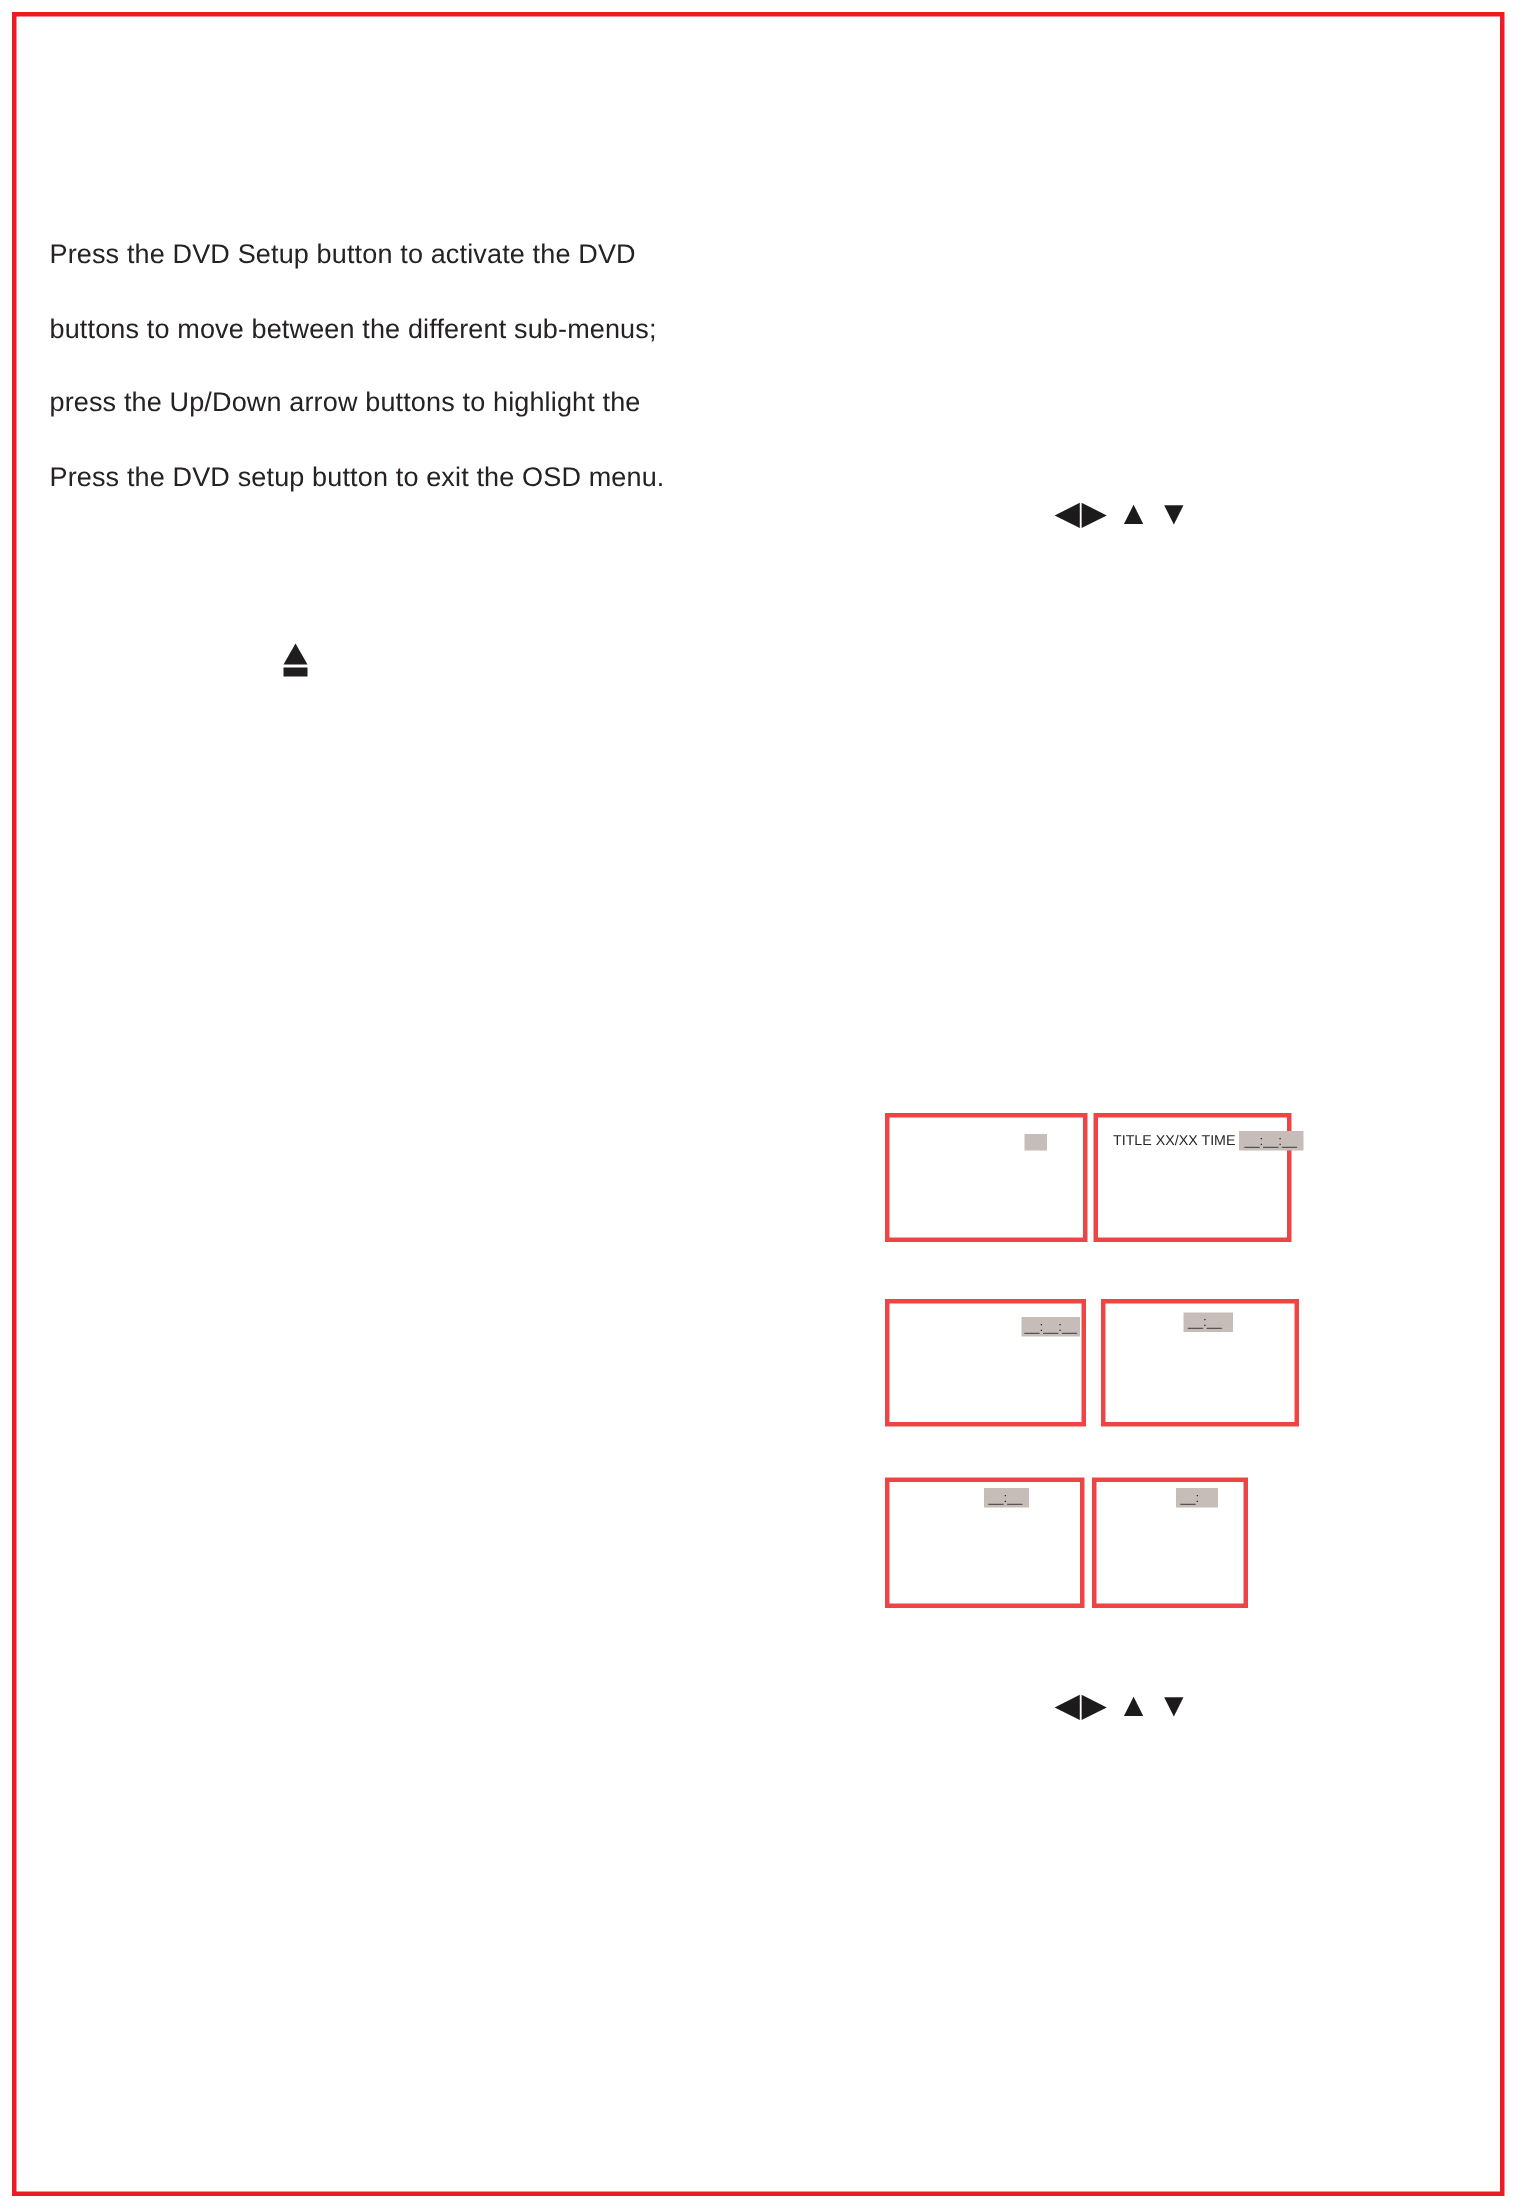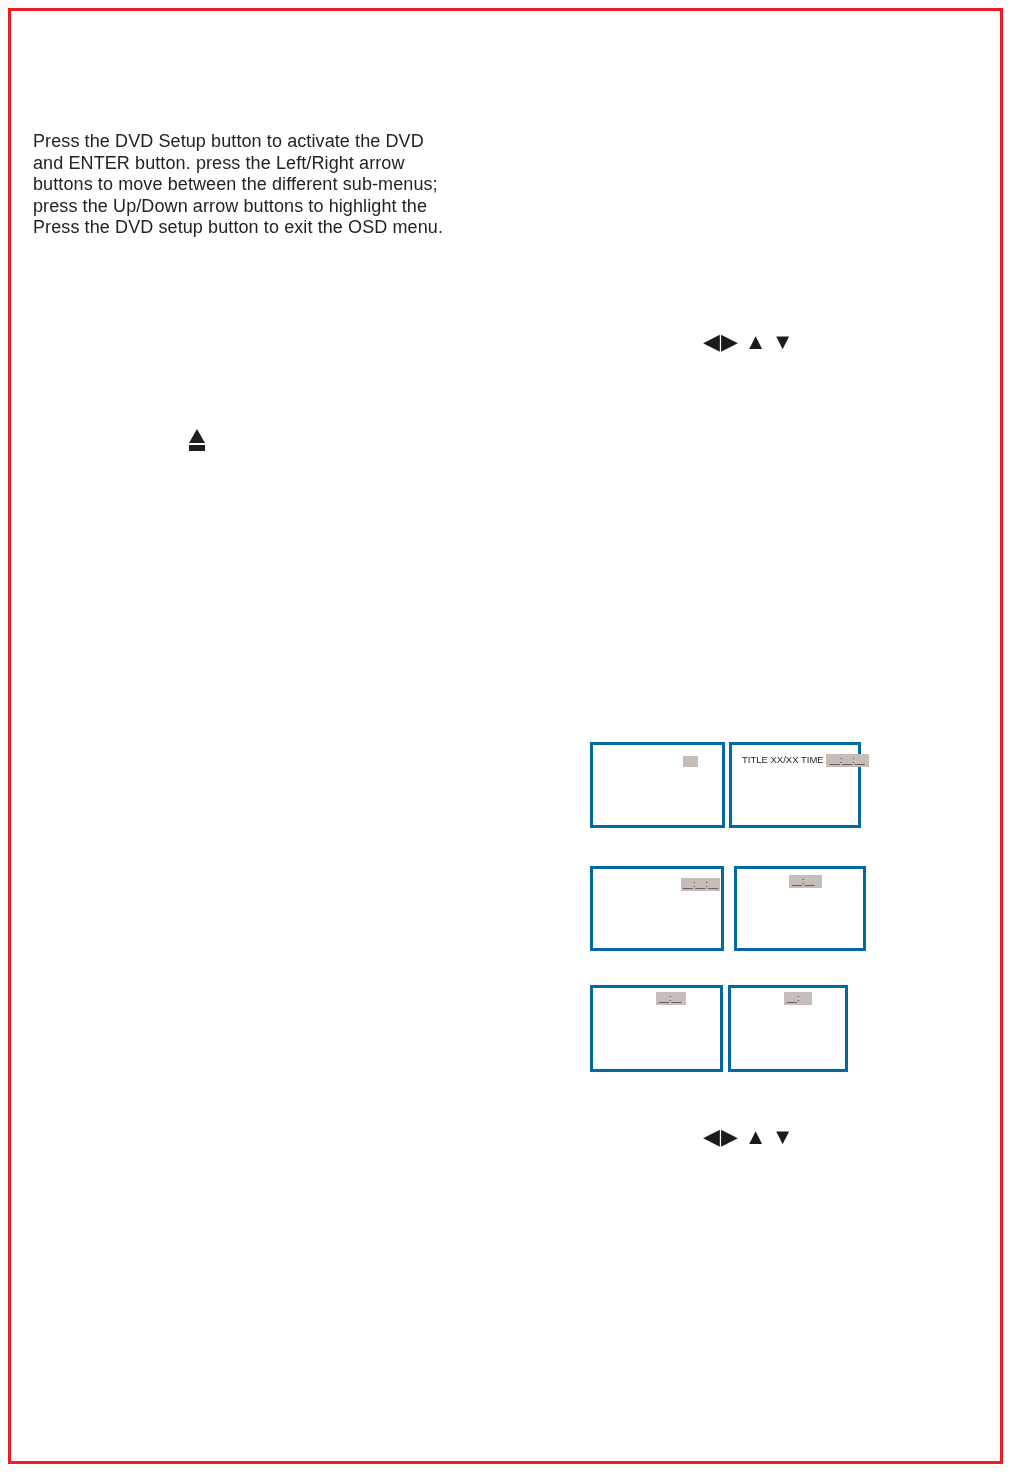--- a/index.html
+++ b/index.html
@@ -10,21 +10,21 @@
     color:#262223;
   }
   .page-border{
     position:absolute;left:8px;top:8px;width:995px;height:1456px;
     border:3px solid #ED1C24;box-sizing:border-box;pointer-events:none;
   }
   .intro{
     position:absolute;left:33px;top:131px;width:440px;
     font-size:18px;line-height:21.5px;letter-spacing:0.1px;
   }
-  .intro .text-line{white-space:pre;}
+  .intro .text-line{white-space:pre;margin-top:28px;}
   .arrow-cluster{
     position:absolute;left:703px;font-size:22px;color:#1c1a1b;
     letter-spacing:0;line-height:22px;
   }
   .arrow-cluster .arr{display:inline-block;}
   .arr-left{margin-right:1px;}
   .arr-right{margin-right:7px;}
   .arr-up{margin-right:5px;}
   .arrows-top{top:331px;}
   .arrows-bottom{top:1126px;}
@@ -34,29 +34,29 @@
   .eject-tri{
     display:block;width:0;height:0;margin:0 auto;
     border-left:8px solid transparent;border-right:8px solid transparent;
     border-bottom:14px solid #1f1d1e;
   }
   .eject-bar{
     display:block;width:16px;height:6px;background:#1f1d1e;margin-top:2px;
   }
   .screen-box{
     position:absolute;background:#ffffff;
-    border:3px solid #0369a1;box-sizing:border-box;
+    border:3px solid #ef4444;box-sizing:border-box;
     font-size:9.5px;color:#2a2627;
   }
   .box1{left:590px;top:742px;width:135px;height:86px;}
   .box2{left:729px;top:742px;width:132px;height:86px;}
   .box3{left:590px;top:866px;width:134px;height:85px;}
   .box4{left:734px;top:866px;width:132px;height:85px;}
   .box5{left:590px;top:985px;width:133px;height:87px;}
-  .box6{left:728px;top:985px;width:120px;height:87px;}
+  .box6{left:728px;top:985px;width:104px;height:87px;}
   .hl{
     background:#C6BDB9;display:inline-block;
     font-size:9px;line-height:11px;letter-spacing:0;
     padding:1px 3px;white-space:pre;
   }
   .box1 .gray-rect{
     position:absolute;right:24px;top:11px;width:15px;height:11px;background:#C6BDB9;
   }
   .box2 .screen-line{
     position:absolute;left:10px;top:9px;white-space:nowrap;
@@ -67,21 +67,20 @@
   .box5 .hl{position:absolute;left:63px;top:4px;padding:1px 4px 1px 3px;}
   .box6 .hl{position:absolute;left:53px;top:4px;padding:1px 12px 1px 3px;}
 </style>
 </head>
 <body>
 
 <div class="page-border"></div>
 
 <div class="intro">
   <div class="text-line">Press the DVD Setup button to activate the DVD</div>
-  <div class="text-line">and ENTER button. press the Left/Right arrow</div>
   <div class="text-line">buttons to move between the different sub-menus;</div>
   <div class="text-line">press the Up/Down arrow buttons to highlight the</div>
   <div class="text-line">Press the DVD setup button to exit the OSD menu.</div>
 </div>
 
 <div class="arrow-cluster arrows-top">
   <span class="arr arr-left">◀</span><span class="arr arr-right">▶</span><span class="arr arr-up">▲</span><span class="arr">▼</span>
 </div>
 
 <div class="eject">

